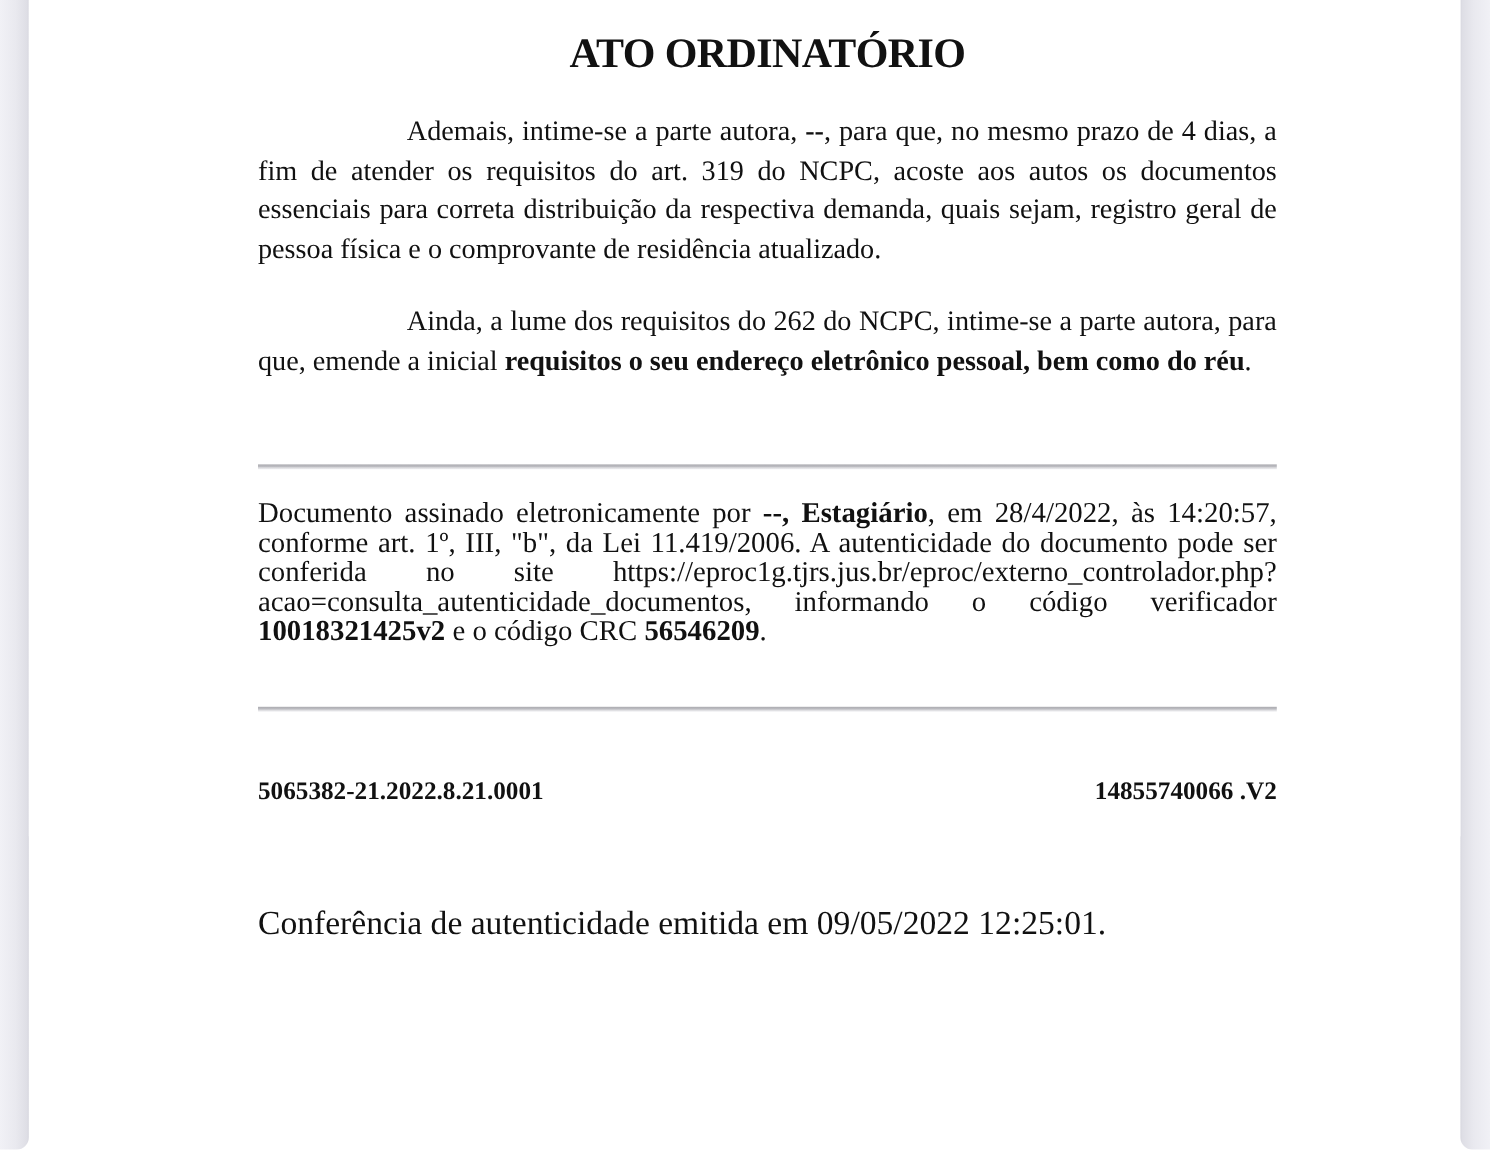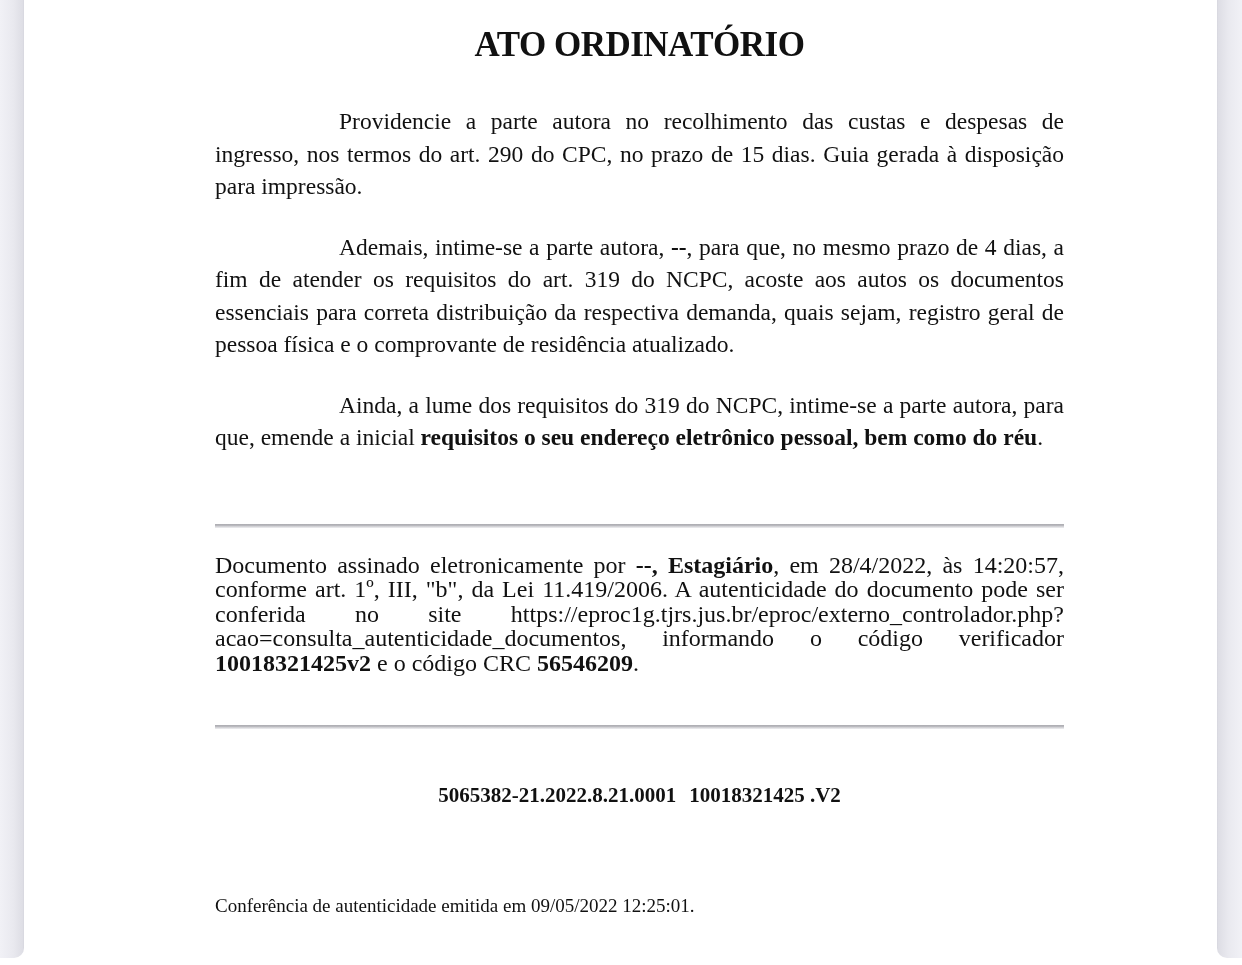--- a/index.html
+++ b/index.html
@@ -70,57 +70,56 @@
   .divider-2 { margin-top: 50px; }
   .signature-par {
     margin-top: 25px;
     font-size: 24px;
     line-height: 24.6px;
     text-align: justify;
   }
   .footer-row {
     margin-top: 53px;
     display: flex;
-    justify-content: center;
+    justify-content: space-between;
     font-size: 21px;
     line-height: 26px;
     font-weight: bold;
     gap: 13px;
   }
   .authenticity-note {
     margin-top: 82px;
-    font-size: 19px;
+    font-size: 28px;
     line-height: 32px;
   }
   b { font-weight: bold; }
 </style>
 </head>
 <body>
 
 <div class="side-strip left"></div>
 <div class="side-strip right"></div>
 
 <div class="page">
   <div class="content">
 
     <h1 class="doc-title">ATO ORDINATÓRIO</h1>
 
-    <p class="body-par par-1"><span>Providencie a parte autora no recolhimento das custas e despesas de ingresso, nos termos do art. 290 do CPC, no prazo de 15 dias. Guia gerada à disposição para impressão.</span></p>
 
     <p class="body-par par-2"><span>Ademais, intime-se a parte autora, </span><b>--</b><span>, para que, no mesmo prazo de 4 dias, a fim de atender os requisitos do art. 319 do NCPC, acoste aos autos os documentos essenciais para correta distribuição da respectiva demanda, quais sejam, registro geral de pessoa física e o comprovante de residência atualizado.</span></p>
 
-    <p class="body-par par-3"><span>Ainda, a lume dos requisitos do 319 do NCPC, intime-se a parte autora, para que, emende a inicial </span><b>requisitos o seu endereço eletrônico pessoal, bem como do réu</b><span>.</span></p>
+    <p class="body-par par-3"><span>Ainda, a lume dos requisitos do 262 do NCPC, intime-se a parte autora, para que, emende a inicial </span><b>requisitos o seu endereço eletrônico pessoal, bem como do réu</b><span>.</span></p>
 
     <div class="divider divider-1"></div>
 
     <p class="signature-par"><span>Documento assinado eletronicamente por </span><b>--, Estagiário</b><span>, em 28/4/2022, às 14:20:57, conforme art. 1º, III, "b", da Lei 11.419/2006. A autenticidade do documento pode ser conferida no site https://eproc1g.tjrs.jus.br/eproc/externo_controlador.php? acao=consulta_autenticidade_documentos, informando o código verificador </span><b>10018321425v2</b><span> e o código CRC </span><b>56546209</b><span>.</span></p>
 
     <div class="divider divider-2"></div>
 
     <div class="footer-row">
       <span>5065382-21.2022.8.21.0001</span>
-      <span>10018321425 .V2</span>
+      <span>14855740066 .V2</span>
     </div>
 
     <p class="authenticity-note">Conferência de autenticidade emitida em 09/05/2022 12:25:01.</p>
 
   </div>
 </div>
 
 </body></html>

